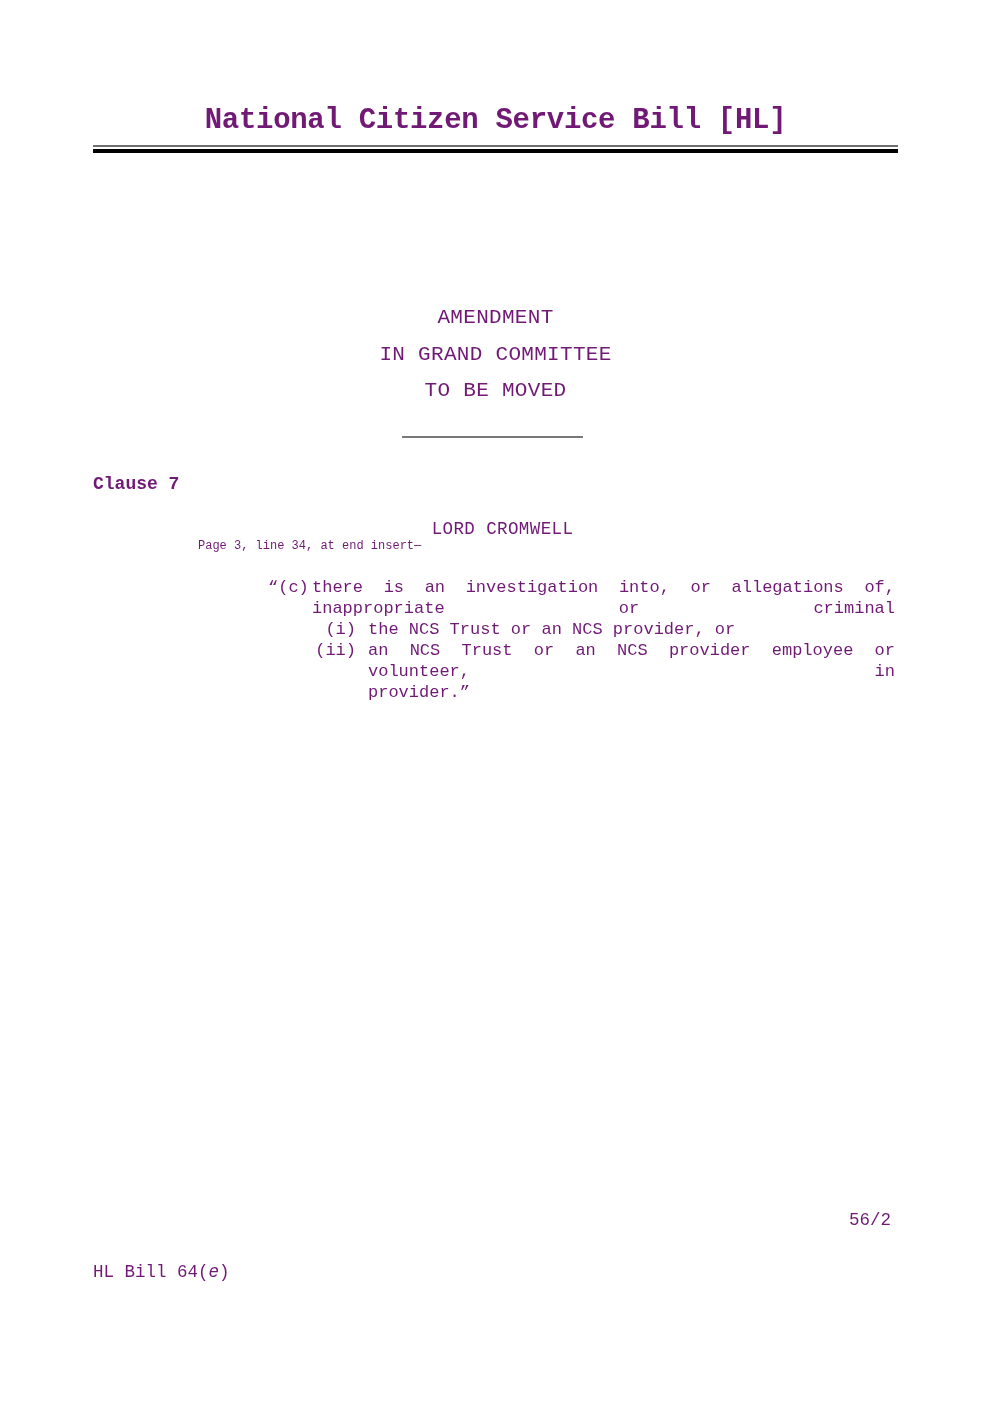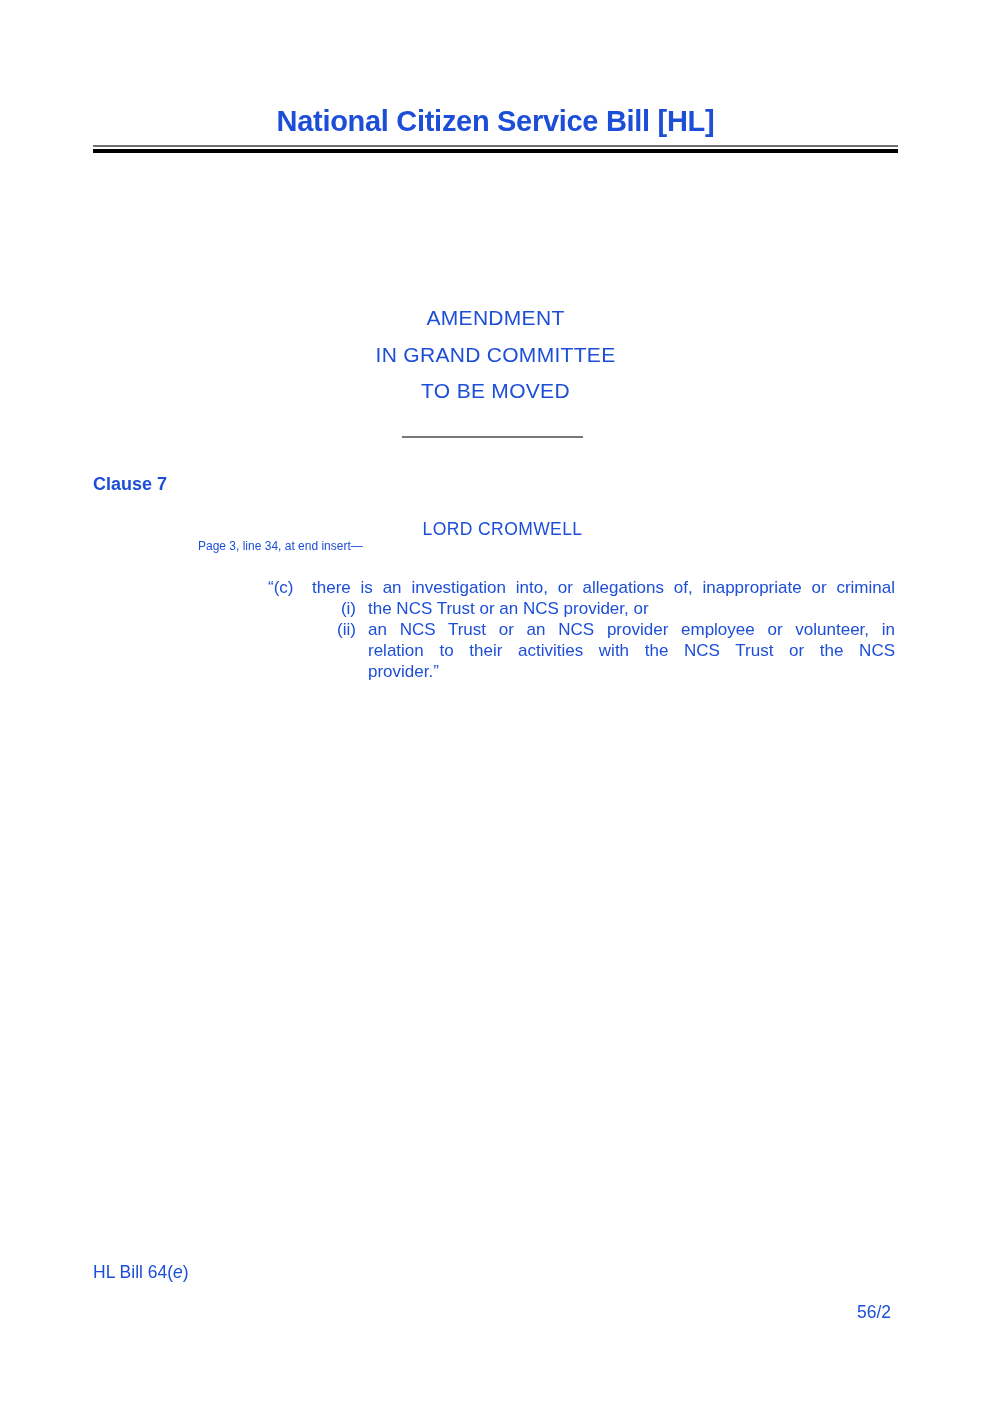--- a/index.html
+++ b/index.html
@@ -1,22 +1,22 @@
 <!DOCTYPE html>
 <html><head>
 <meta charset="utf-8">
 <style>
   html, body { margin: 0; padding: 0; background: #ffffff; }
   .page {
     position: relative;
     width: 991px;
     height: 1401px;
     background: #ffffff;
-    color: #1d4ed8;
-    font-family: Liberation Sans, sans-serif;
+    color: #701a75;
+    font-family: Liberation Mono, monospace;
     overflow: hidden;
   }
 
   .title {
     position: absolute;
     top: 100px;
     left: 93px;
     width: 805px;
     margin: 0;
     text-align: center;
@@ -107,21 +107,21 @@
   .jfull { text-align: justify; text-align-last: justify; }
 
   .footer-left {
     position: absolute;
     top: 1262px;
     left: 93px;
     font-size: 17.5px;
   }
   .footer-right {
     position: absolute;
-    top: 1302px;
+    top: 1210px;
     right: 100px;
     font-size: 17.5px;
   }
 </style>
 </head>
 <body>
 
 <div class="page">
 
   <h1 class="title">National Citizen Service Bill [HL]</h1>
@@ -158,21 +158,20 @@
       <span class="lbl">(i)</span>
       <div class="txt">
         <div class="line">the NCS Trust or an NCS provider, or</div>
       </div>
     </div>
 
     <div class="row">
       <span class="lbl">(ii)</span>
       <div class="txt">
         <div class="line jfull">an NCS Trust or an NCS provider employee or volunteer, in</div>
-        <div class="line jfull">relation to their activities with the NCS Trust or the NCS</div>
         <div class="line">provider.”</div>
       </div>
     </div>
 
   </div>
 
   <div class="footer-left">
     <span>HL Bill 64(</span><i>e</i><span>)</span>
   </div>
 

